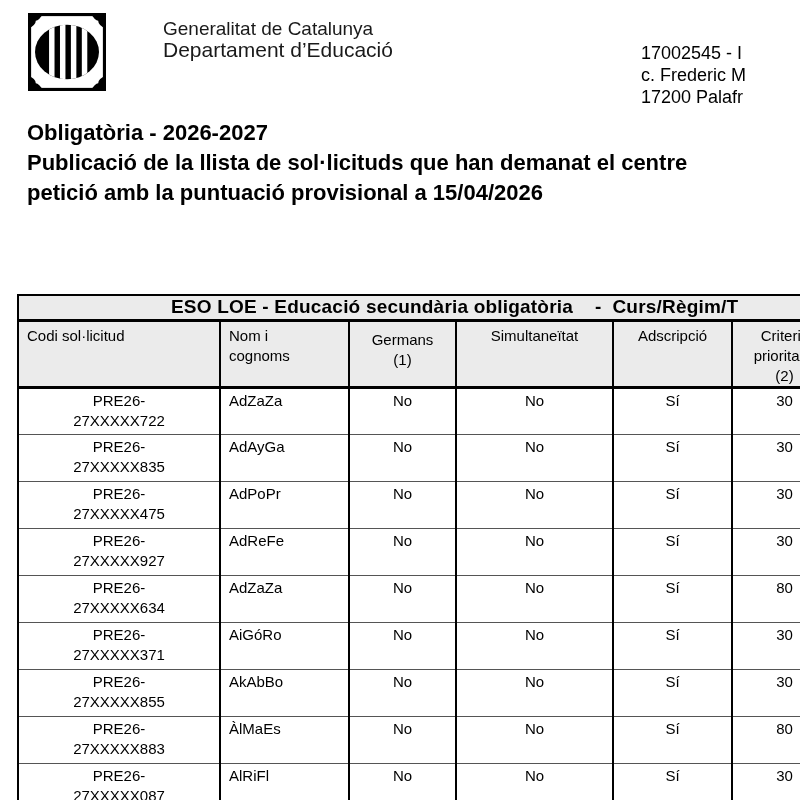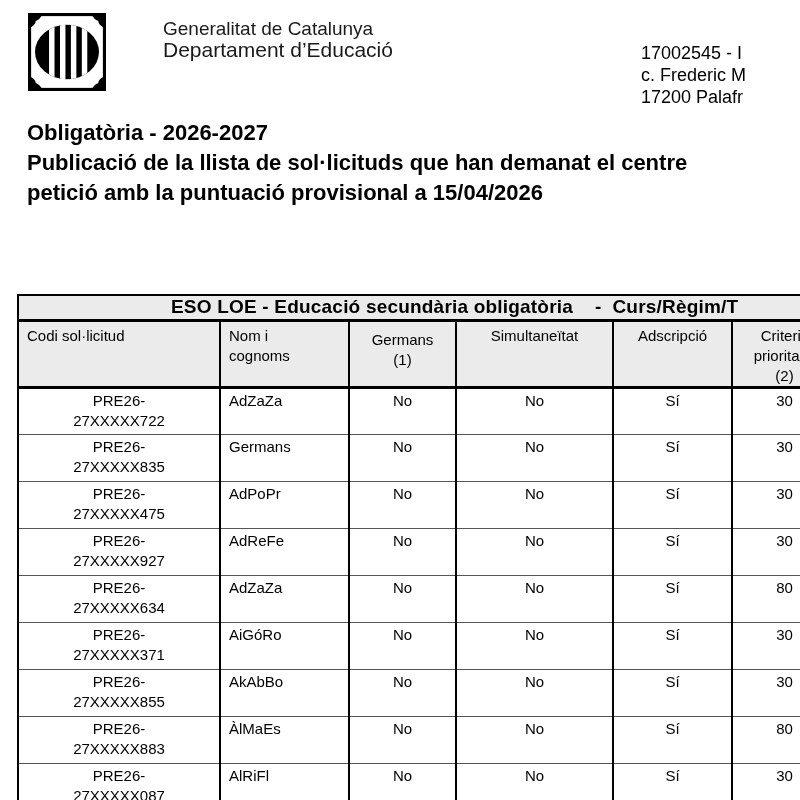--- a/index.html
+++ b/index.html
@@ -144,21 +144,21 @@
     <td>No</td>
     <td>No</td>
     <td>Sí</td>
     <td>30</td>
   </tr>
 
   <tr>
     <td>
           <div class="codi-wrap">PRE26-27XXXXX835</div>
         </td>
-    <td class="nom">Germans</td>
+    <td class="nom">AdAyGa</td>
     <td>No</td>
     <td>No</td>
     <td>Sí</td>
     <td>30</td>
   </tr>
 
   <tr>
     <td>
           <div class="codi-wrap">PRE26-27XXXXX475</div>
         </td>

